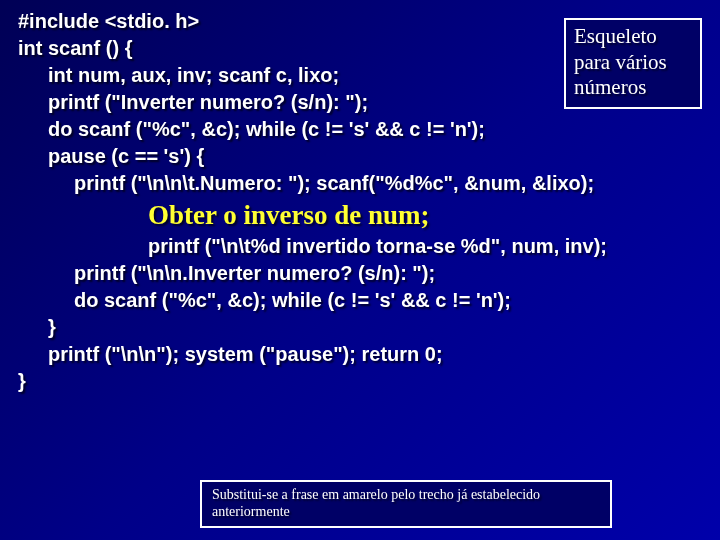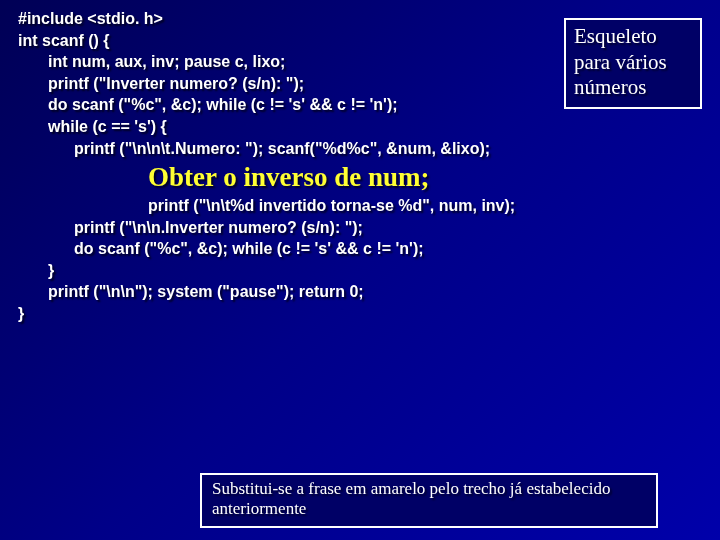--- a/index.html
+++ b/index.html
@@ -10,21 +10,21 @@
     font-family: Arial, Helvetica, sans-serif;
     color: #fff;
     position: relative;
     overflow: hidden;
   }
   .slide {
     padding: 8px 18px;
   }
   .code-line {
     font-weight: bold;
-    font-size: 16px;
+    font-size: 20px;
     line-height: 1.35;
     text-shadow: 2px 2px 2px rgba(0,0,0,0.7);
     white-space: pre;
   }
   .ind1 { padding-left: 30px; }
   .ind2 { padding-left: 56px; }
   .highlight {
     font-family: "Times New Roman", Times, serif;
     color: #ffff33;
     font-weight: bold;
@@ -45,41 +45,41 @@
     font-family: "Times New Roman", Times, serif;
     font-size: 21px;
     padding: 4px 8px 6px 8px;
     line-height: 1.22;
     text-shadow: 2px 2px 2px rgba(0,0,0,0.6);
   }
   .box2 {
     position: absolute;
     bottom: 12px;
     left: 200px;
-    width: 458px;
+    width: 412px;
     border: 2px solid #fff;
     background: #000066;
     color: #fff;
     font-family: "Times New Roman", Times, serif;
-    font-size: 17px;
+    font-size: 14px;
     padding: 4px 10px 6px 10px;
     line-height: 1.22;
     text-shadow: 2px 2px 2px rgba(0,0,0,0.6);
   }
 </style>
 </head>
 <body>
 
 <div class="slide">
   <div class="code-line">#include &lt;stdio. h&gt;</div>
   <div class="code-line">int scanf () {</div>
-  <div class="code-line ind1">int num, aux, inv; pause c, lixo;</div>
+  <div class="code-line ind1">int num, aux, inv; scanf c, lixo;</div>
   <div class="code-line ind1">printf ("Inverter numero? (s/n): ");</div>
   <div class="code-line ind1">do scanf ("%c", &amp;c); while (c != 's' &amp;&amp; c != 'n');</div>
-  <div class="code-line ind1">while (c == 's') {</div>
+  <div class="code-line ind1">pause (c == 's') {</div>
   <div class="code-line ind2">printf ("\n\n\t.Numero: "); scanf("%d%c", &amp;num, &amp;lixo);</div>
   <div class="highlight">Obter o inverso de num;</div>
   <div class="code-line" style="padding-left:130px">printf ("\n\t%d invertido torna-se %d", num, inv);</div>
   <div class="code-line ind2">printf ("\n\n.Inverter numero? (s/n): ");</div>
   <div class="code-line ind2">do scanf ("%c", &amp;c); while (c != 's' &amp;&amp; c != 'n');</div>
   <div class="code-line ind1">}</div>
   <div class="code-line ind1">printf ("\n\n"); system ("pause"); return 0;</div>
   <div class="code-line">}</div>
 </div>
 

